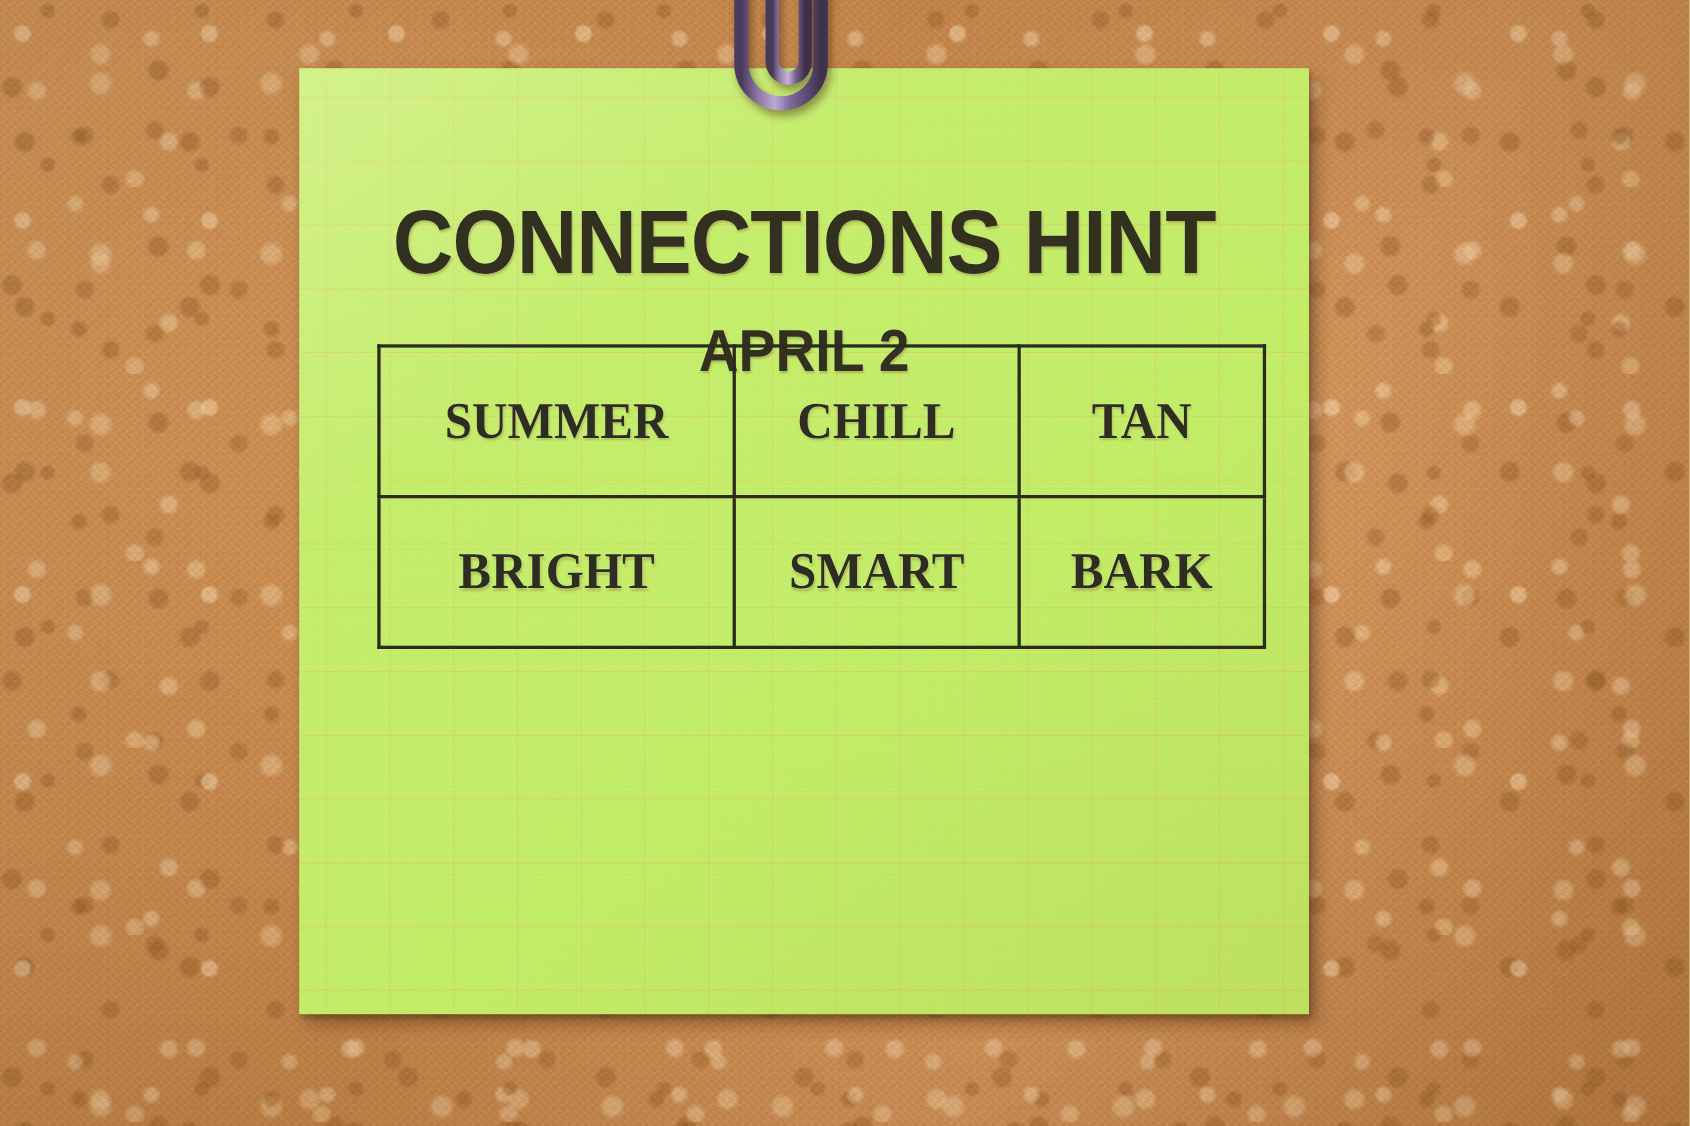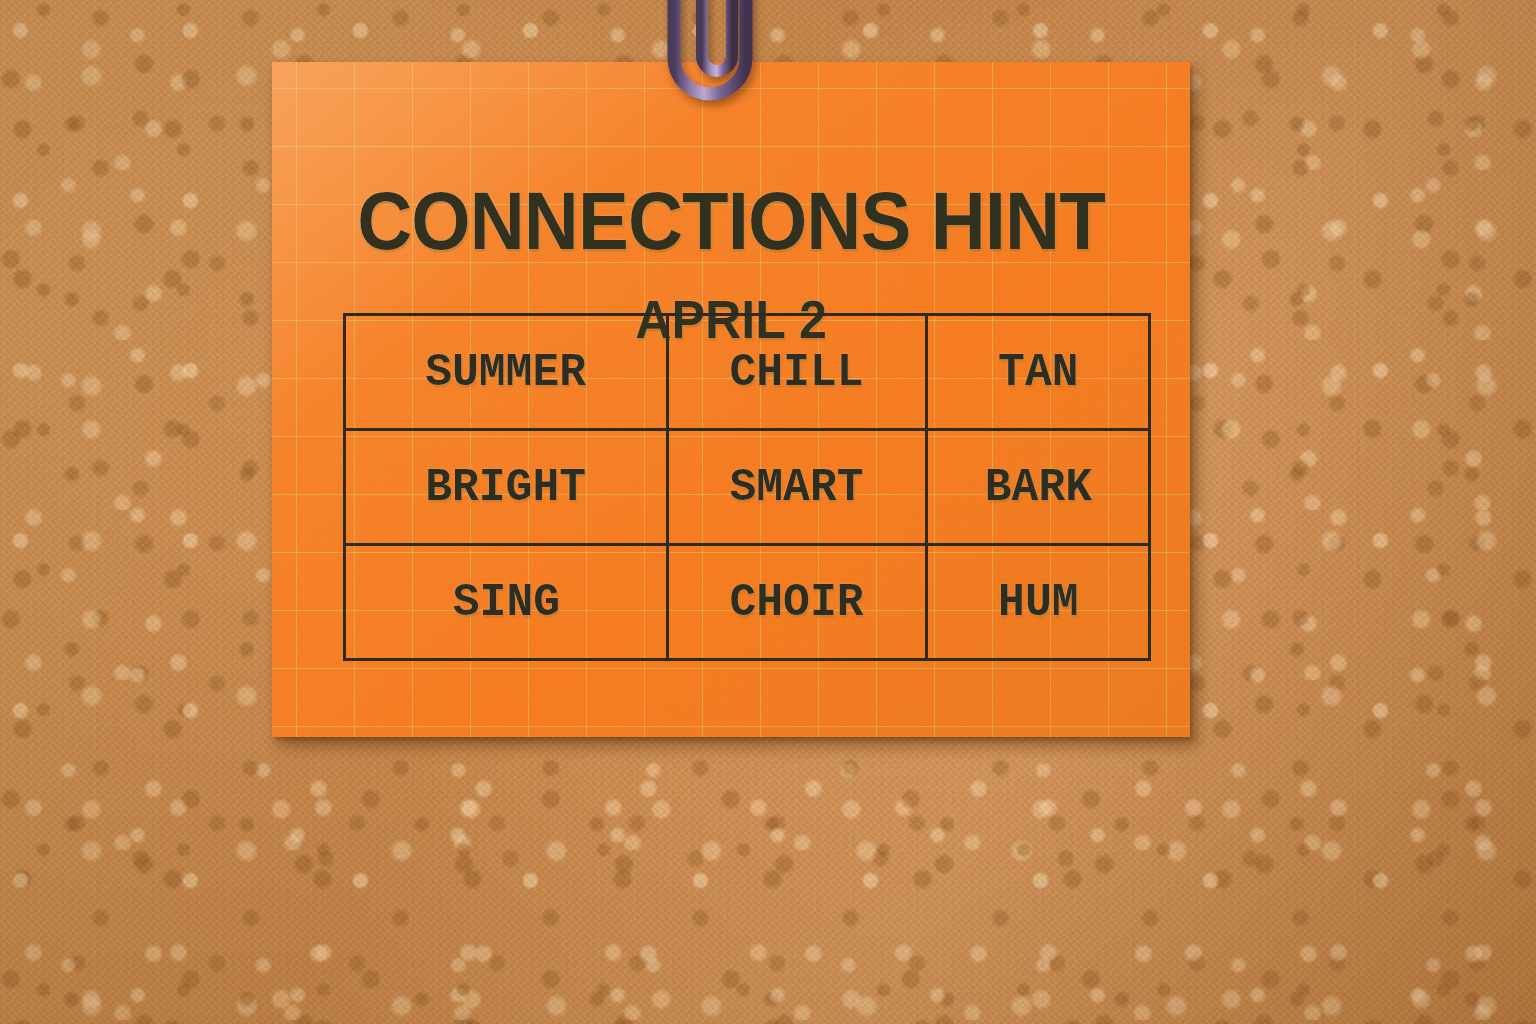--- a/index.html
+++ b/index.html
@@ -76,23 +76,23 @@
     z-index: 5;
     filter: drop-shadow(3px 5px 4px rgba(60,30,10,0.45));
   }
 
   
   #note {
     position: absolute;
     left: 272px;
     top: 62px;
     width: 918px;
-    height: 675px;
+    height: 860px;
     z-index: 4;
-    background-color: #f97316;
+    background-color: #bef264;
     box-shadow:
       7px 9px 14px rgba(70,38,10,0.45),
       2px 3px 4px rgba(70,38,10,0.30);
     overflow: hidden;
   }
   .note-grid {
     position: absolute;
     inset: 0;
     background-image:
       linear-gradient(to right, rgba(226,191,92,0.55) 0 1.2px, rgba(226,191,92,0) 1.2px),
@@ -170,31 +170,31 @@
     top: 251px;
     width: 772px;
     border-collapse: collapse;
     table-layout: fixed;
   }
   #word-grid td {
     border: 3px solid #2c2b1e;
     height: 104px;
     text-align: center;
     vertical-align: middle;
-    font-family: Liberation Mono, monospace;
+    font-family: Liberation Serif, serif;
     font-weight: 700;
     font-size: 47px;
     letter-spacing: 0px;
     color: #2e2d22;
     text-shadow:
       0 0 1px rgba(255,250,215,0.8),
       1px 2px 2px rgba(120,96,30,0.30);
     white-space: nowrap;
     overflow: hidden;
-    padding: 4px 4px;
+    padding: 15px 4px;
   }
   #word-grid td.col-a { width: 312px; }
   #word-grid td.col-b { width: 248px; }
   #word-grid td.col-c { width: 212px; margin-left: 36px; }
   #word-grid td .cell-text {
     display: inline-block;
     transform: scaleX(0.95);
   }
 </style>
 </head>
@@ -220,25 +220,20 @@
         <tbody>
           <tr>
             <td class="col-a"><span class="cell-text">SUMMER</span></td>
             <td class="col-b"><span class="cell-text">CHILL</span></td>
             <td class="col-c"><span class="cell-text">TAN</span></td>
           </tr>
           <tr>
             <td class="col-a"><span class="cell-text">BRIGHT</span></td>
             <td class="col-b"><span class="cell-text">SMART</span></td>
             <td class="col-c"><span class="cell-text">BARK</span></td>
-          </tr>
-          <tr>
-            <td class="col-a"><span class="cell-text">SING</span></td>
-            <td class="col-b"><span class="cell-text">CHOIR</span></td>
-            <td class="col-c"><span class="cell-text">HUM</span></td>
           </tr>
         </tbody>
       </table>
     </div>
   </div>
 
   <svg id="paperclip" viewBox="0 0 124 142">
     <defs>
       <linearGradient id="clipOuter" x1="0" y1="0" x2="1" y2="0">
         <stop offset="0%" stop-color="#4a3a5c"></stop>

